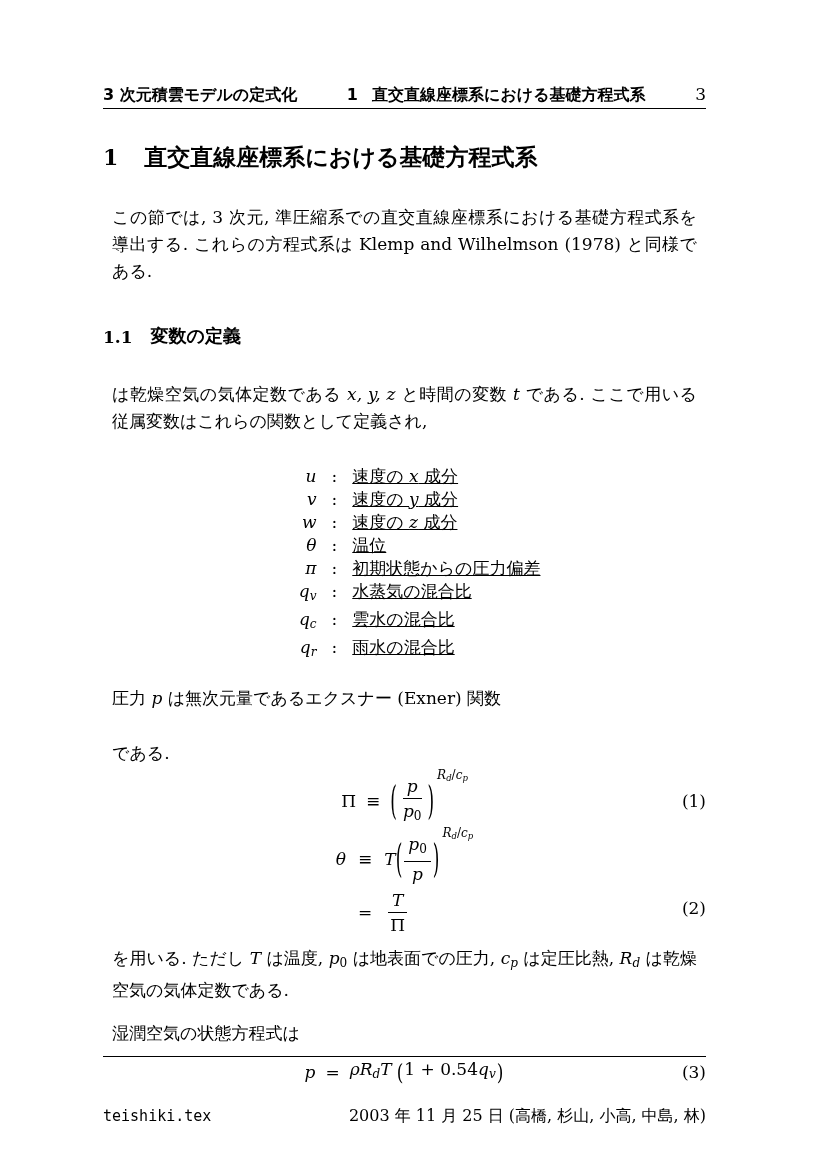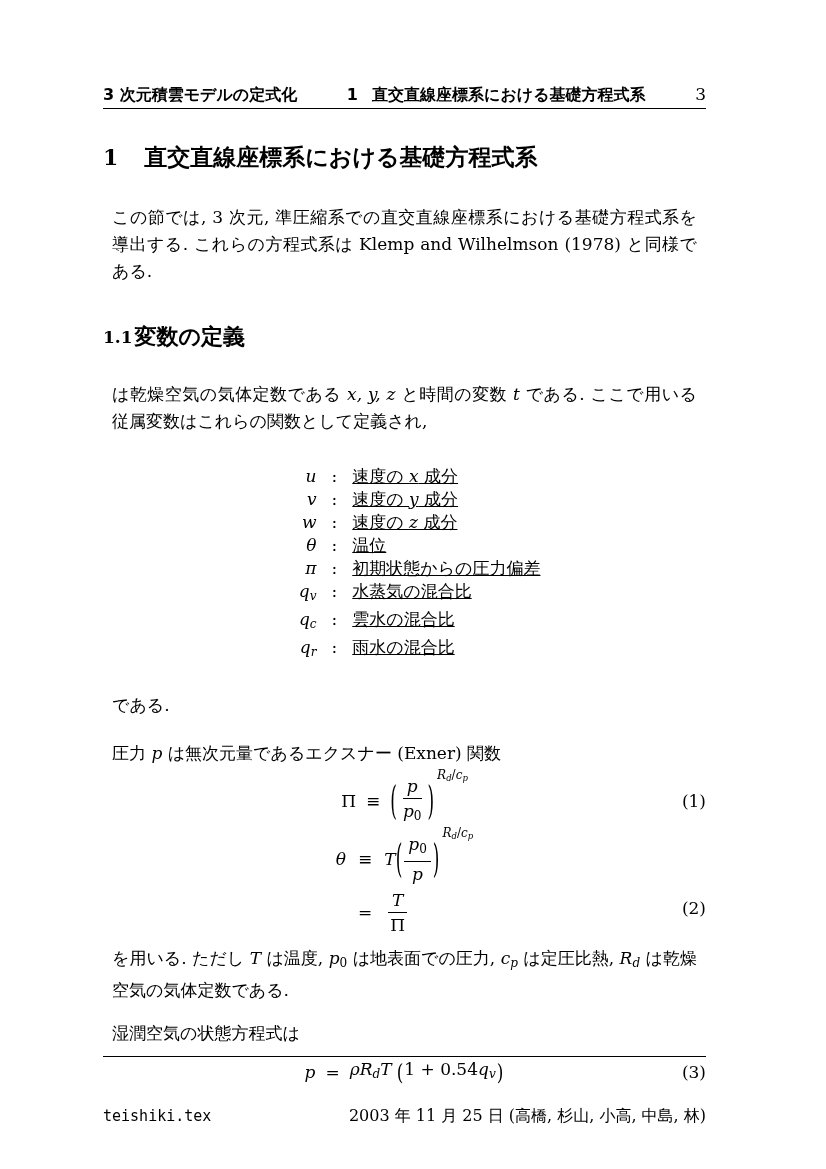--- a/index.html
+++ b/index.html
@@ -20,23 +20,23 @@
     font-family:"DejaVu Sans","Liberation Sans",sans-serif;
     font-weight:bold;font-size:16px;line-height:20px;
   }
   .hdr .secref{display:flex;gap:14px;align-items:baseline;}
   .hdr .pnum{font-size:17px;line-height:20px;}
 
   
   .h-sec{display:flex;align-items:baseline;gap:26px;margin-top:33px;}
   .h-sec .no{font-size:22px;font-weight:bold;line-height:30px;}
   .h-sec .ttl{font-family:"DejaVu Sans","Liberation Sans",sans-serif;font-weight:bold;font-size:23px;line-height:30px;}
-  .h-sub{display:flex;align-items:flex-end;gap:2px;margin-top:40px;}
+  .h-sub{display:flex;align-items:flex-end;gap:18px;margin-top:40px;}
   .h-sub .no{font-size:17px;font-weight:bold;line-height:24px;}
-  .h-sub .ttl{font-family:Liberation Serif, serif;font-weight:bold;font-size:22px;line-height:24px;}
+  .h-sub .ttl{font-family:Liberation Mono, monospace;font-weight:bold;font-size:18px;line-height:24px;}
 
   
   .para{margin:9px;text-align:justify;}
   .mt32{margin-top:32px;} .mt28{margin-top:28px;} .mt21{margin-top:21px;}
   .mt12{margin-top:12px;} .mt10{margin-top:10px;} .mt16{margin-top:16px;}
 
   
   .run-r{font-style:normal;}
   .run-i{font-style:italic;}
   .run-sub{font-size:71%;vertical-align:-0.25em;}
@@ -150,23 +150,23 @@
     <span class="var-desc"><span class="run-r">雲水の混合比</span></span>
   </div>
 
   <div class="var-row">
     <span class="var-sym"><span class="run-i">q</span><span class="run-isub">r</span></span>
     <span class="var-colon">:</span>
     <span class="var-desc"><span class="run-r">雨水の混合比</span></span>
   </div>
 </div>
 
+    <p class="para mt21"><span class="run-r">圧力 </span><span class="run-i">p</span><span class="run-r"> は無次元量であるエクスナー (Exner) 関数</span></p>
+
     <p class="para mt28"><span class="run-r">である.</span></p>
-
-    <p class="para mt21"><span class="run-r">圧力 </span><span class="run-i">p</span><span class="run-r"> は無次元量であるエクスナー (Exner) 関数</span></p>
 
     <div class="eq eq1">
       <span class="eq-body">
         <span>Π</span>
         <span class="rel">≡</span>
         <span class="bigp">(</span>
         <span class="frac">
           <span class="fnum"><span class="run-i">p</span></span>
           <span class="fden"><span class="run-i">p</span><span class="run-sub">0</span></span>
         </span>

